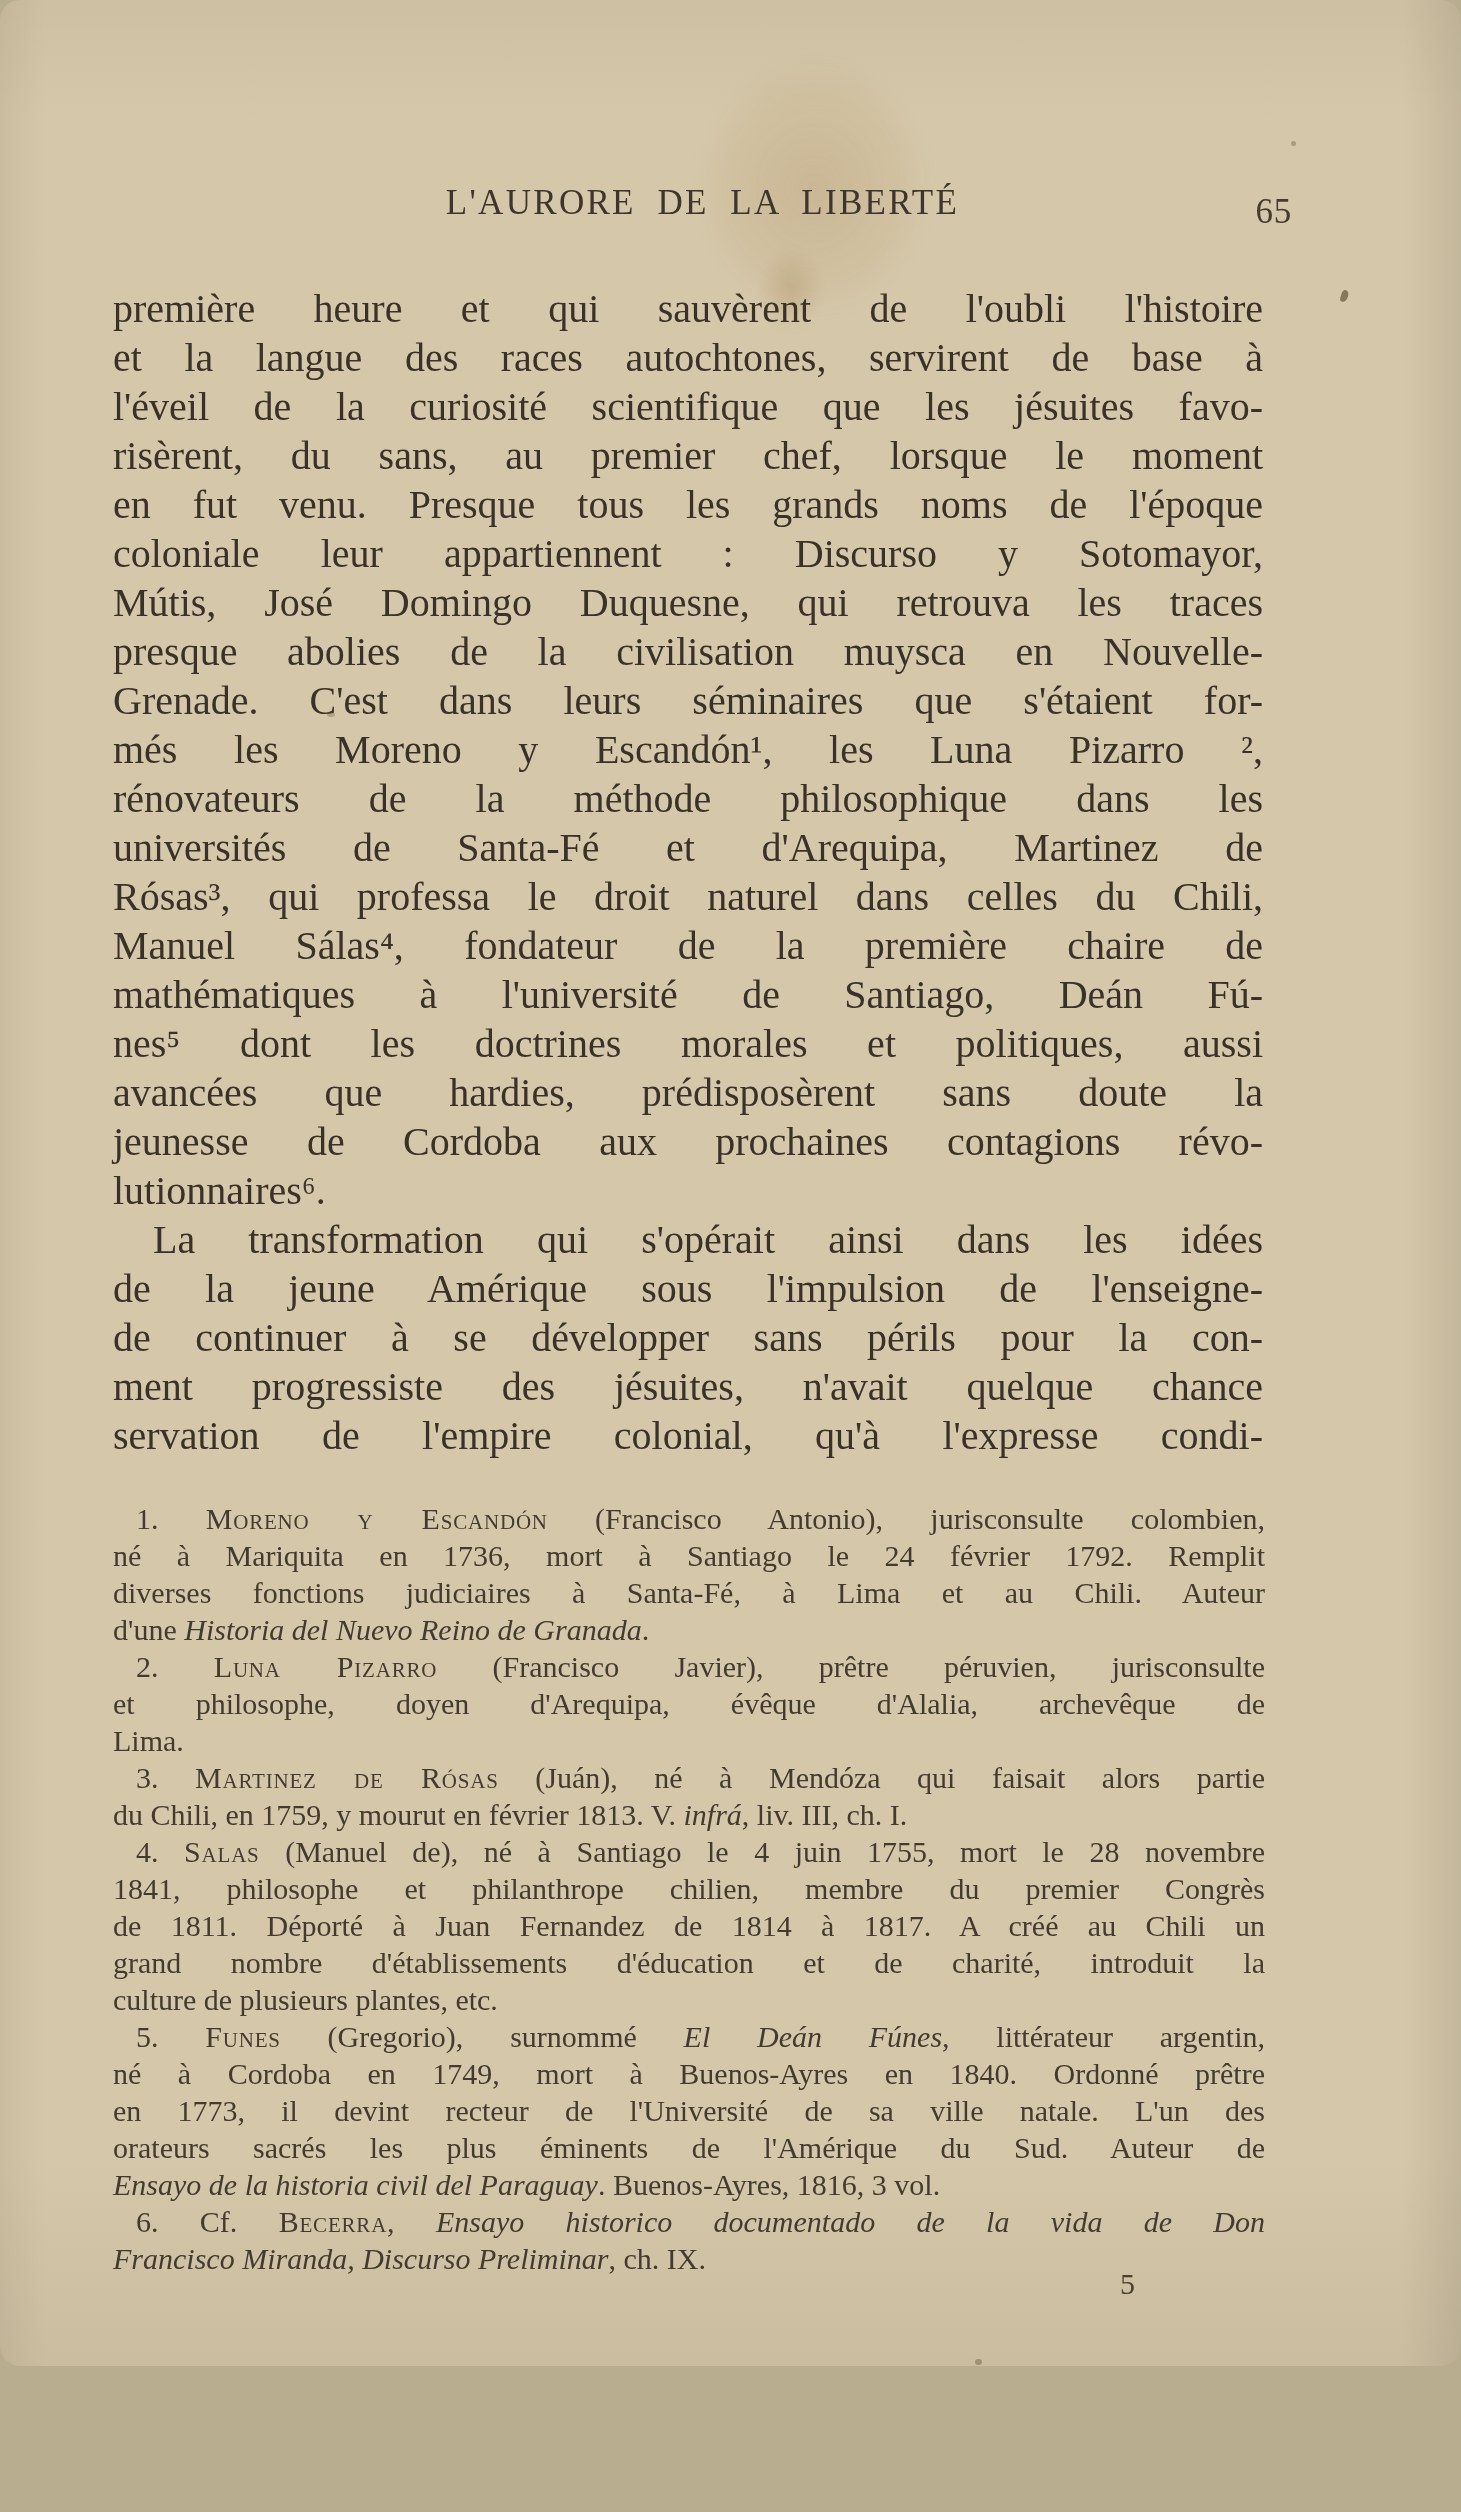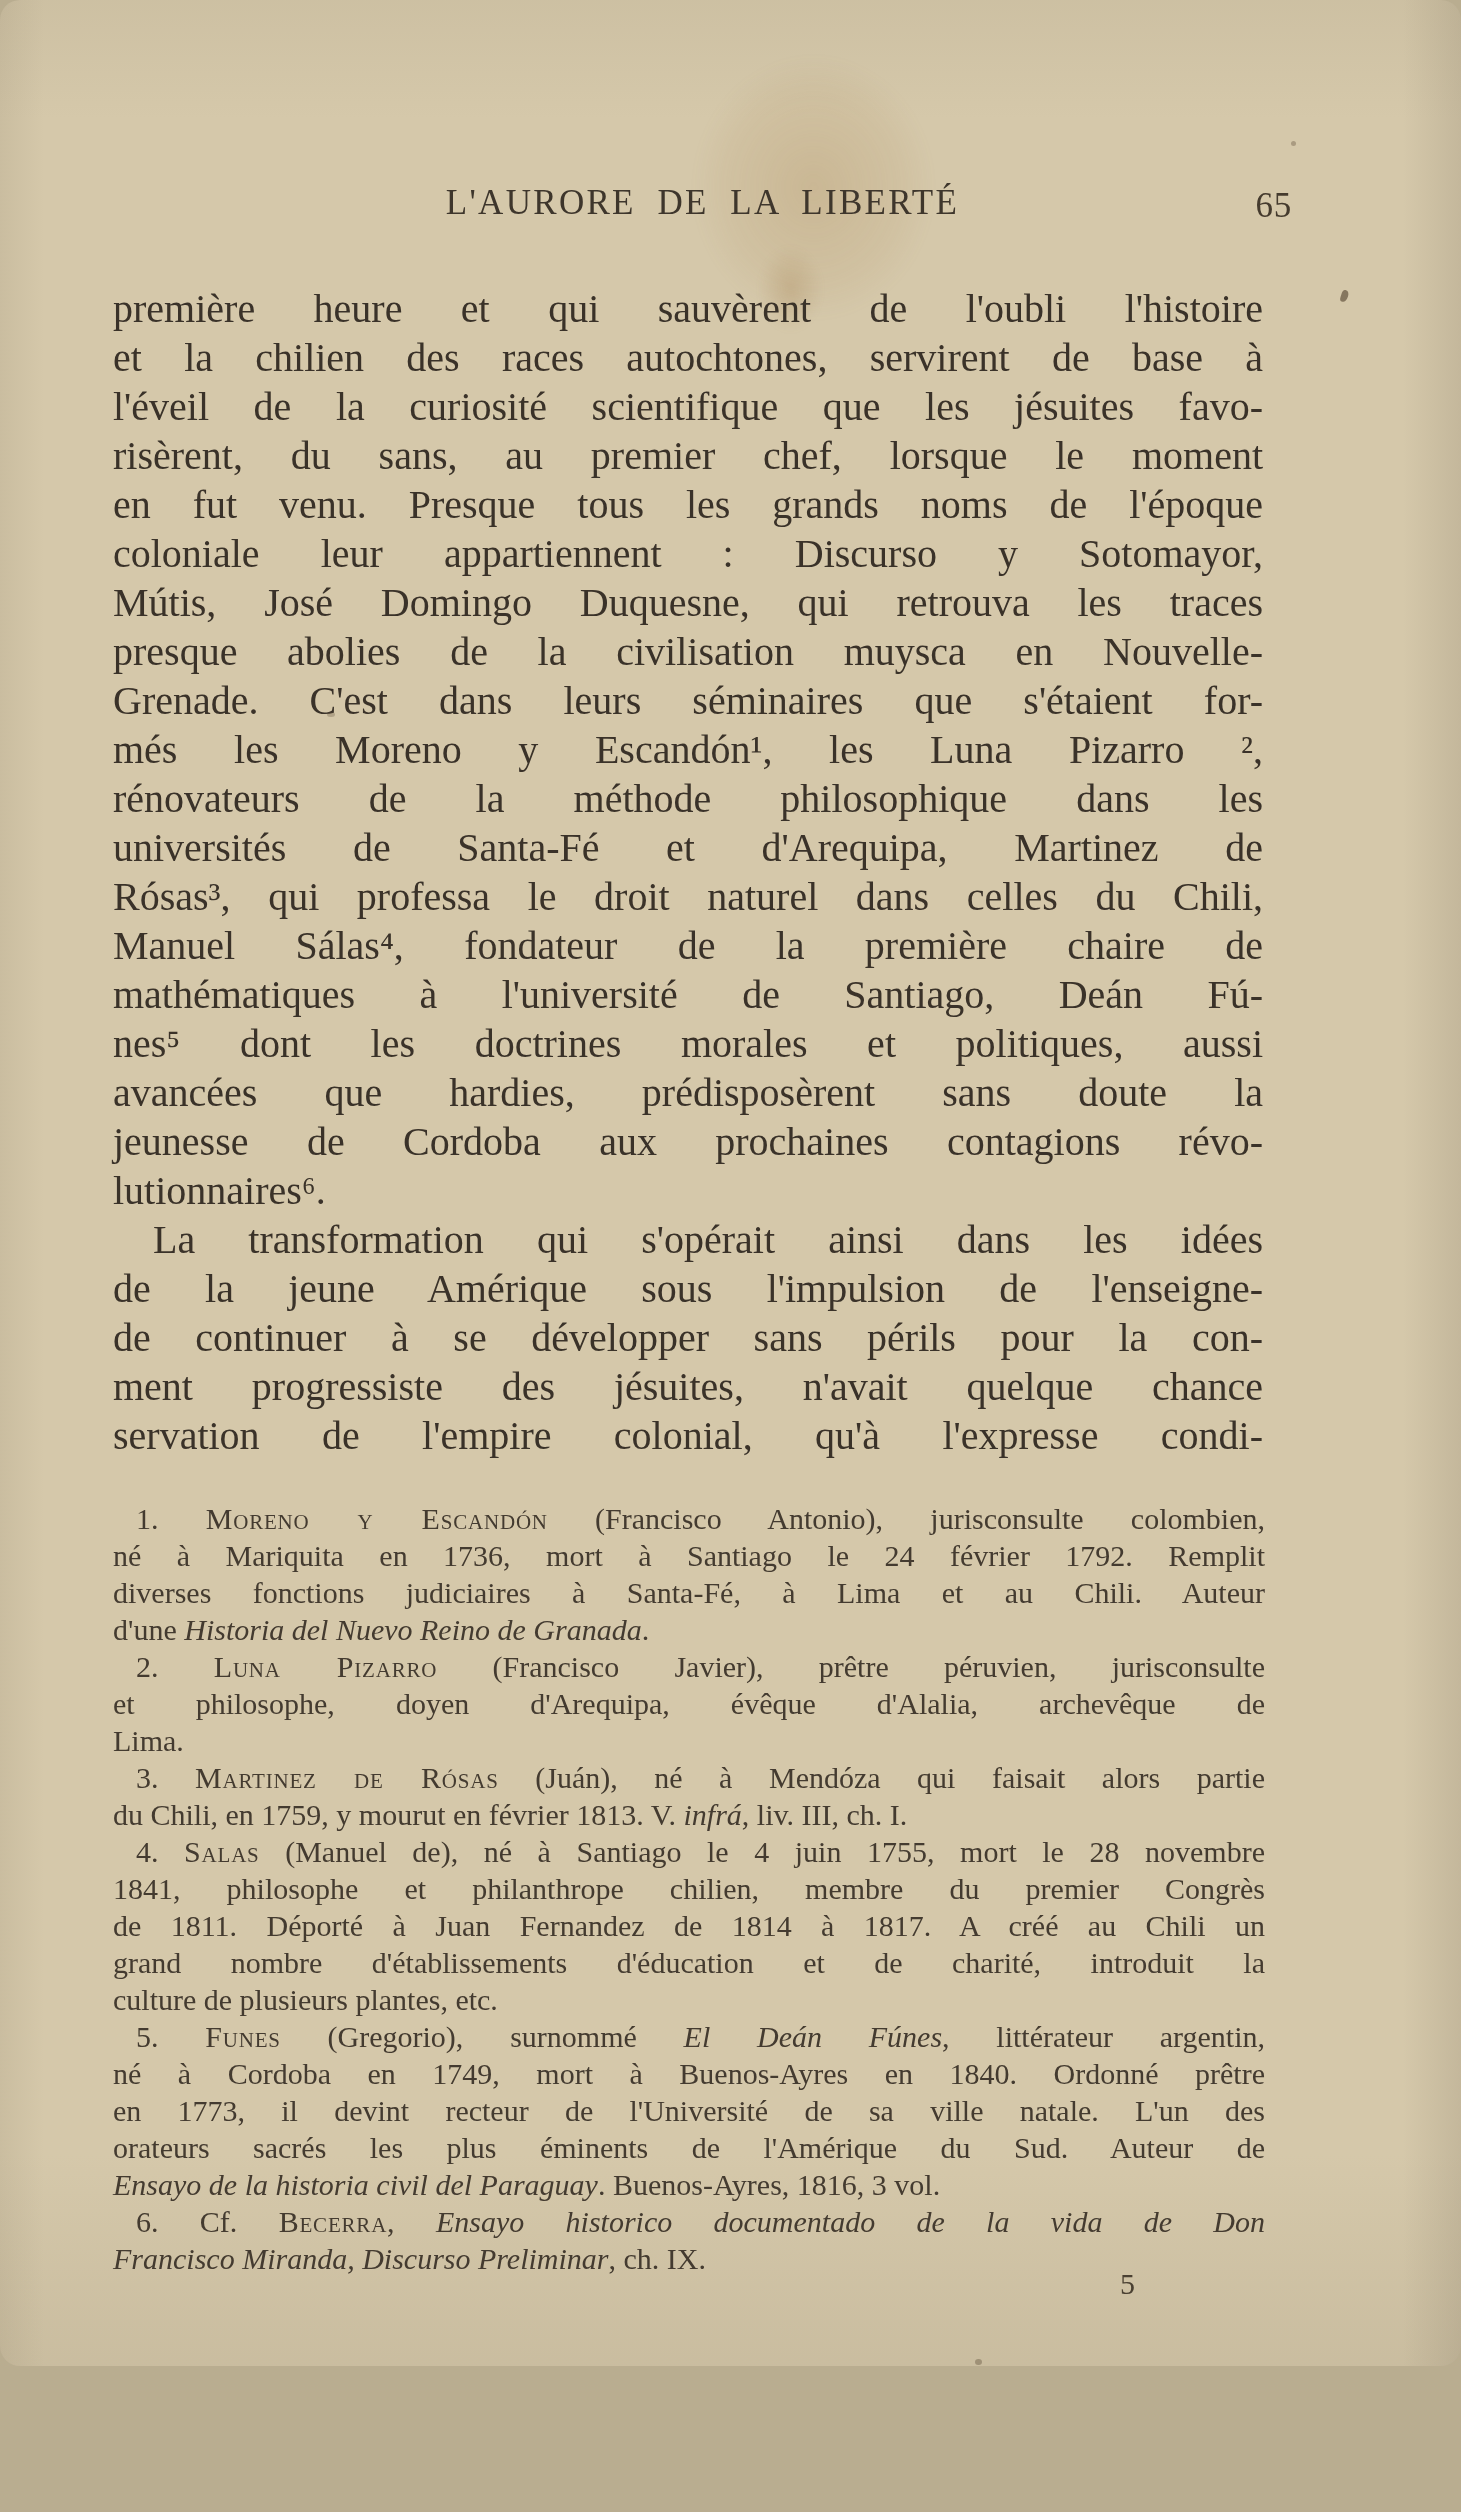--- a/index.html
+++ b/index.html
@@ -30,21 +30,21 @@
     filter: blur(3px);
   }
   .running-head {
     position: absolute; left: 113px; top: 183px; width: 1179px; height: 43px;
     font-size: 35px; line-height: 40px;
     text-align: center;
     letter-spacing: 2.3px; word-spacing: 10.6px;
     color: #3e362c;
   }
   .running-head .pagenum {
-    position: absolute; right: 0; top: 3px;
+    position: absolute; right: 0; top: 9px;
     letter-spacing: 0.8px; word-spacing: 0;
     color: #453b2e;
     margin-left: 44px;
   }
   .body-text {
     position: absolute; left: 113px; top: 284px; width: 1150px;
     font-size: 40px; line-height: 49px;
     color: #3a3229;
   }
   .footnotes {
@@ -82,21 +82,21 @@
   <div class="stain2"></div>
 
   <div class="running-head">
     <span class="title"><span>L'AURORE DE LA LIBERTÉ</span></span>
     <span class="pagenum"><span>65</span></span>
   </div>
 
   <div class="body-text">
     <div class="para">
         <div class="line"><span>première heure et qui sauvèrent de l'oubli l'histoire</span></div>
-        <div class="line"><span>et la chilien des races autochtones, servirent de base à</span></div>
+        <div class="line"><span>et la langue des races autochtones, servirent de base à</span></div>
         <div class="line"><span>l'éveil de la curiosité scientifique que les jésuites favo-</span></div>
         <div class="line"><span>risèrent, du sans, au premier chef, lorsque le moment</span></div>
         <div class="line"><span>en fut venu. Presque tous les grands noms de l'époque</span></div>
         <div class="line"><span>coloniale leur appartiennent : Discurso y Sotomayor,</span></div>
         <div class="line"><span>Mútis, José Domingo Duquesne, qui retrouva les traces</span></div>
         <div class="line"><span>presque abolies de la civilisation muysca en Nouvelle-</span></div>
         <div class="line"><span>Grenade. C'est dans leurs séminaires que s'étaient for-</span></div>
         <div class="line"><span>més les Moreno y Escandón¹, les Luna Pizarro ²,</span></div>
         <div class="line"><span>rénovateurs de la méthode philosophique dans les</span></div>
         <div class="line"><span>universités de Santa-Fé et d'Arequipa, Martinez de</span></div>

